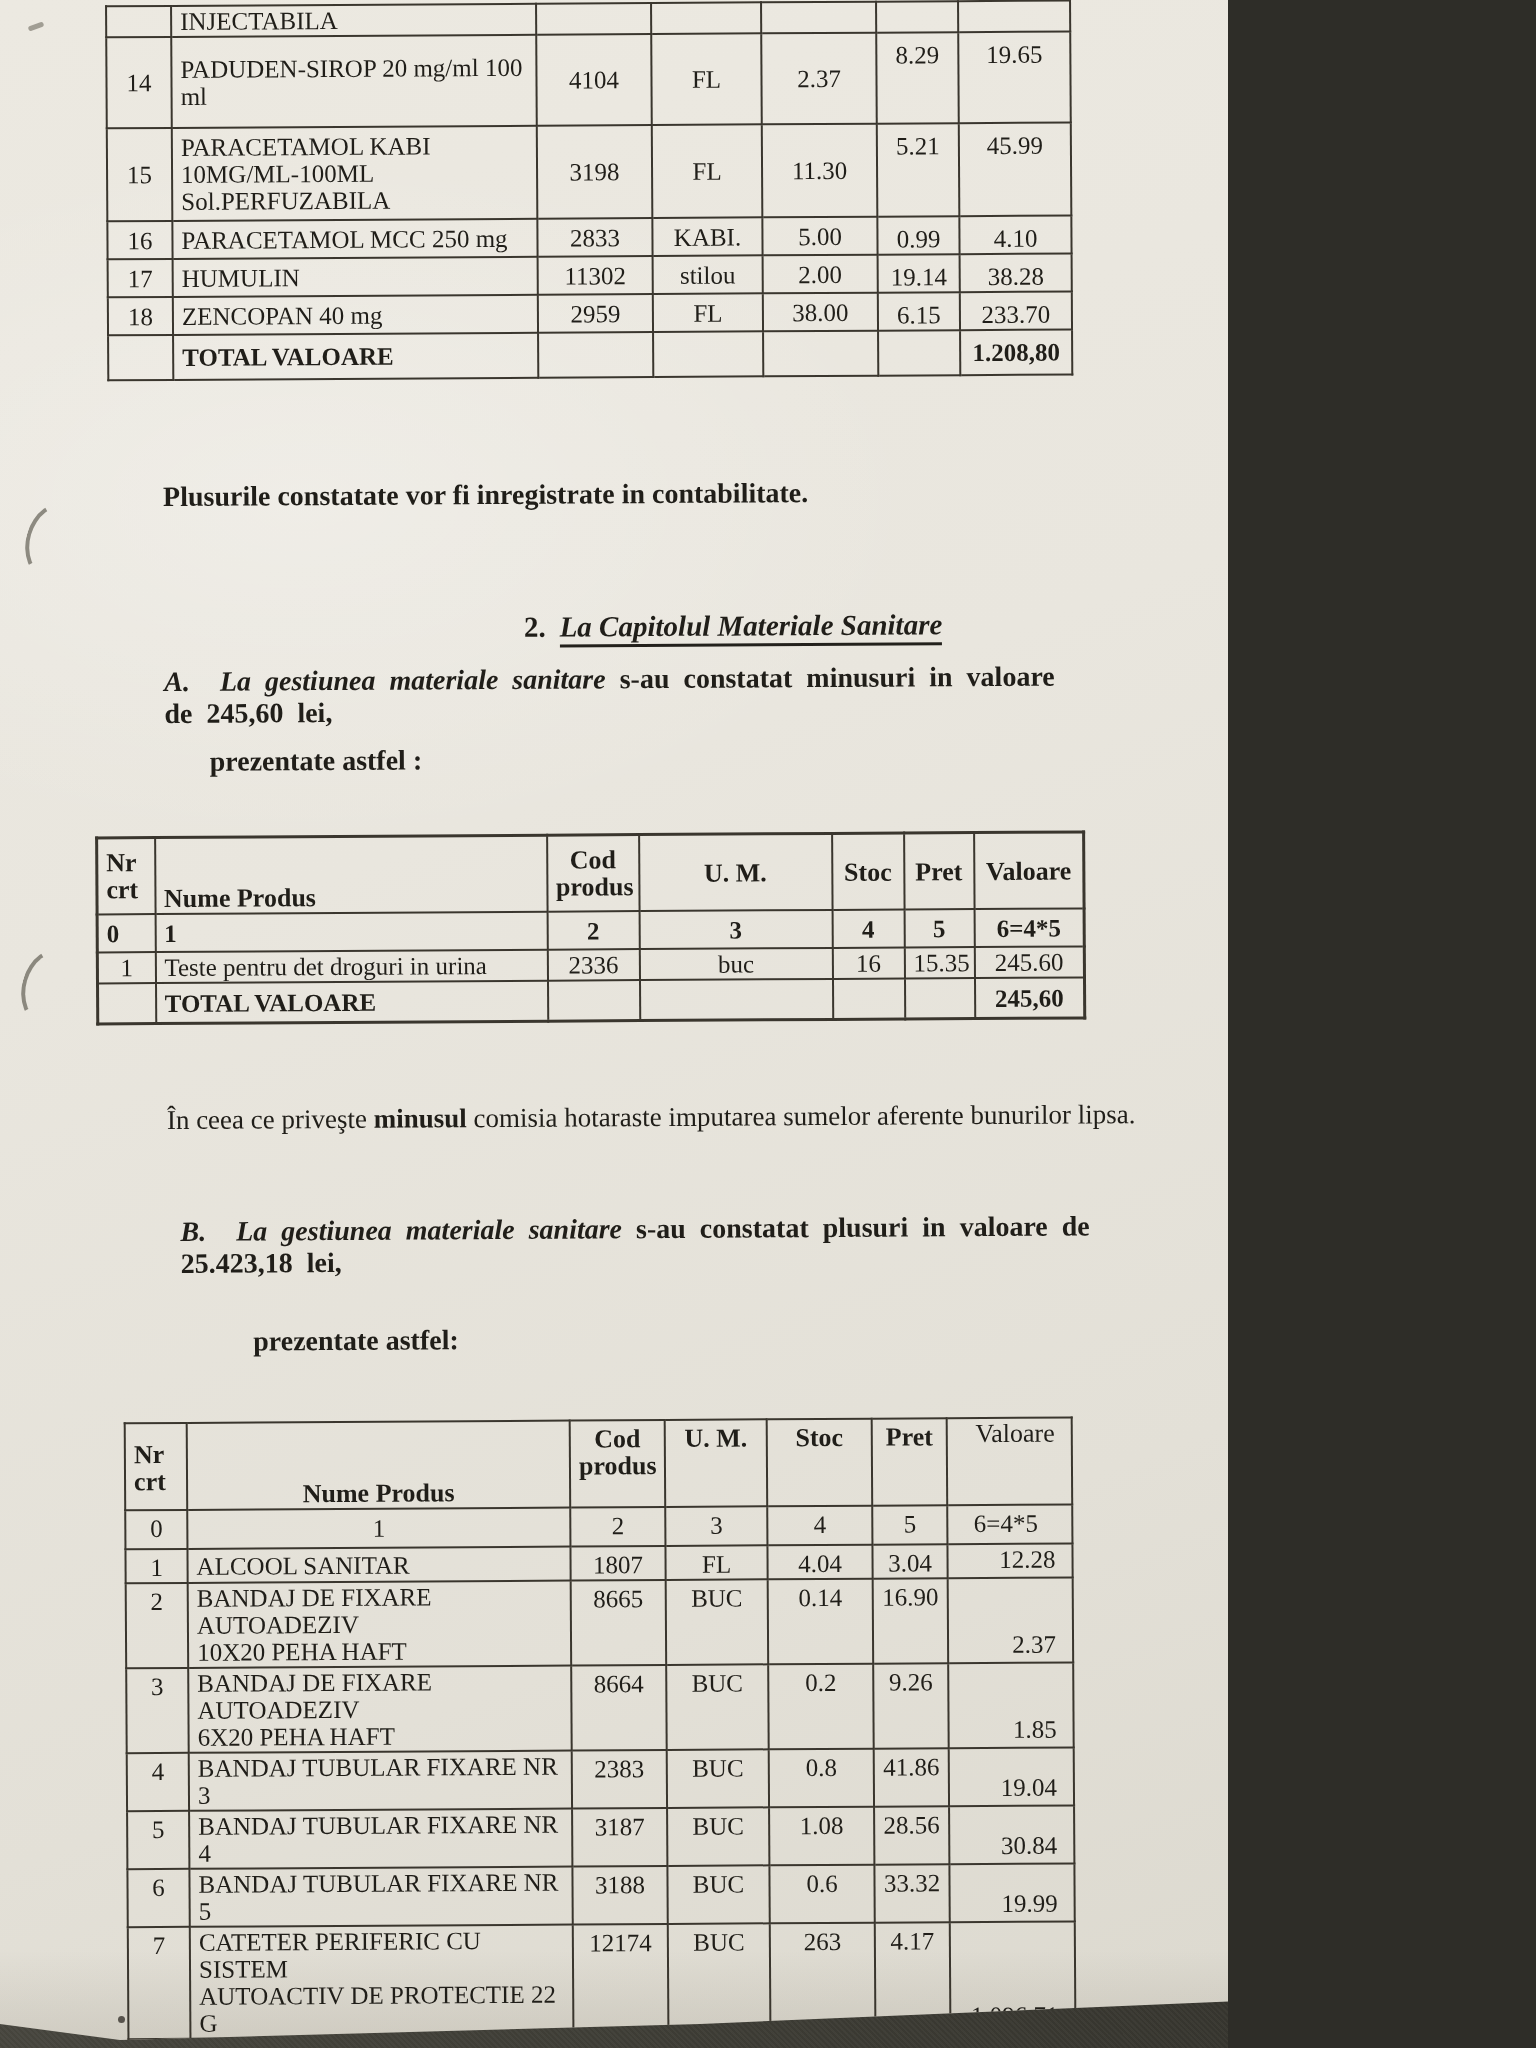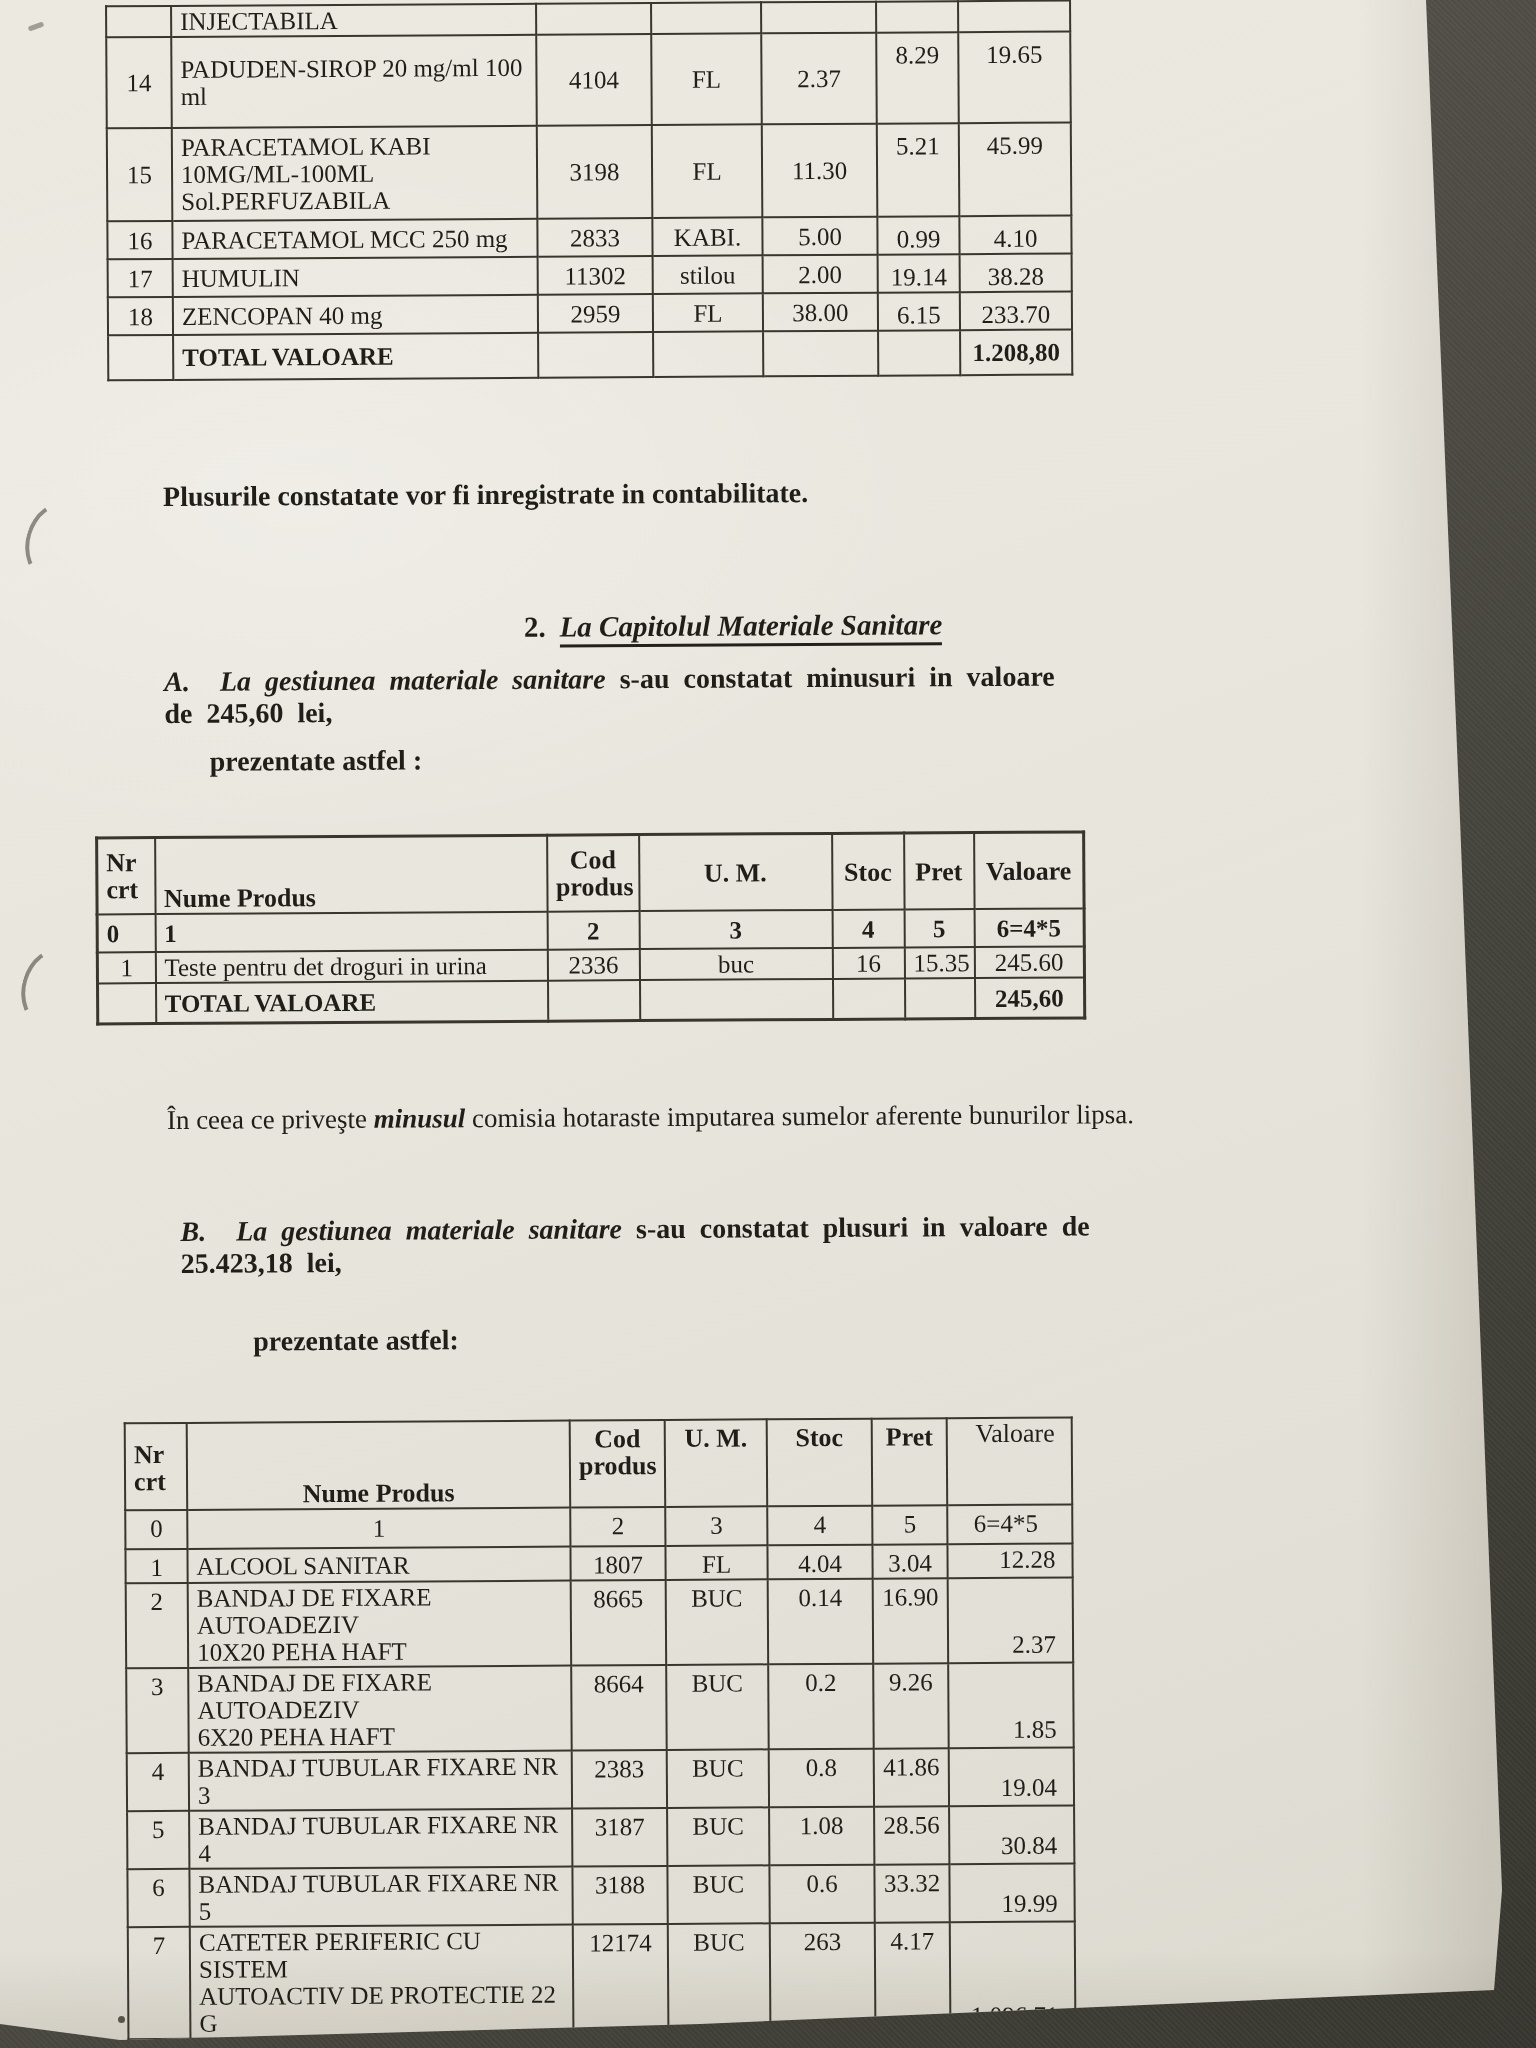--- a/index.html
+++ b/index.html
@@ -1,17 +1,17 @@
 <!DOCTYPE html>
 <html><head>
 <meta charset="utf-8">
 <style>
   html,body { margin:0; padding:0; background:#2e2d28; }
   .photo {
-    position:relative; width:1536px; height:2048px; overflow:hidden;
+    position:relative; width:1228px; height:2048px; overflow:hidden;
     background: linear-gradient(135deg,#625f55 0%, #53514a 35%, #44433b 70%, #37362f 100%);
     font-family:"Liberation Serif","DejaVu Serif",serif;
   }
   
   .photo::before{
     content:""; position:absolute; inset:0;
     background:
       repeating-linear-gradient(45deg, rgba(255,255,255,.025) 0 2px, rgba(0,0,0,.03) 2px 4px);
     pointer-events:none;
   }
@@ -72,21 +72,21 @@
   .heading { margin-top:100px; margin-left:415px; font-size:29px; font-weight:bold; }
   .heading .num { margin-right:14px; }
   .heading .ttl { font-style:italic; border-bottom:3px solid #23211c; padding-bottom:2px; }
   .para { margin-left:55px; font-weight:bold; font-size:28px; word-spacing:7px; width:930px; }
   .para .plabel { font-style:italic; margin-right:16px; }
   .para .lead { font-style:italic; }
   .para-a { margin-top:20px; }
   .para-line2 { margin-left:100px; font-weight:bold; font-size:28px; }
   .para-a-l2 { margin-top:16px; }
   .note-minus { margin-top:80px; margin-left:55px; font-size:27px; }
-  .note-minus .em { font-weight:bold; font-style:italic; }
+  .note-minus .em { font-weight:bold; }
   .para-b { margin-top:80px; margin-left:68px; }
   .para-b-l2 { margin-top:46px; margin-left:140px; }
 
   
   .paren { position:absolute; width:54px; height:72px; border:4px solid rgba(62,58,48,.55);
     border-radius:50%; border-right-color:transparent; border-top-color:transparent; border-bottom-color:transparent; }
   .paren1 { left:26px; top:502px; transform:rotate(16deg); }
   .paren2 { left:22px; top:948px; transform:rotate(16deg); }
   .dot1 { position:absolute; left:118px; top:2016px; width:7px; height:7px; border-radius:50%; background:rgba(45,42,35,.75); }
   .dot2 { position:absolute; left:28px; top:24px; width:16px; height:5px; border-radius:3px; background:rgba(70,66,56,.45); transform:rotate(-20deg); }

